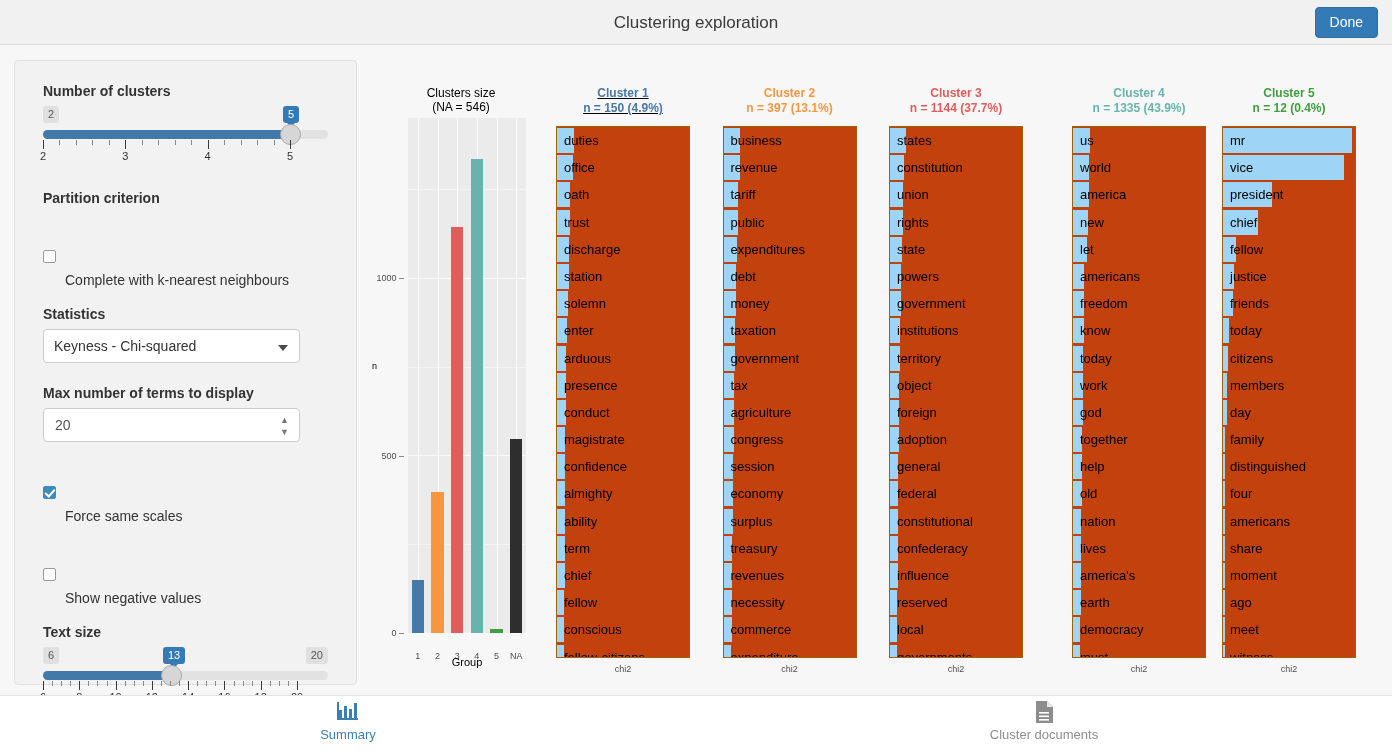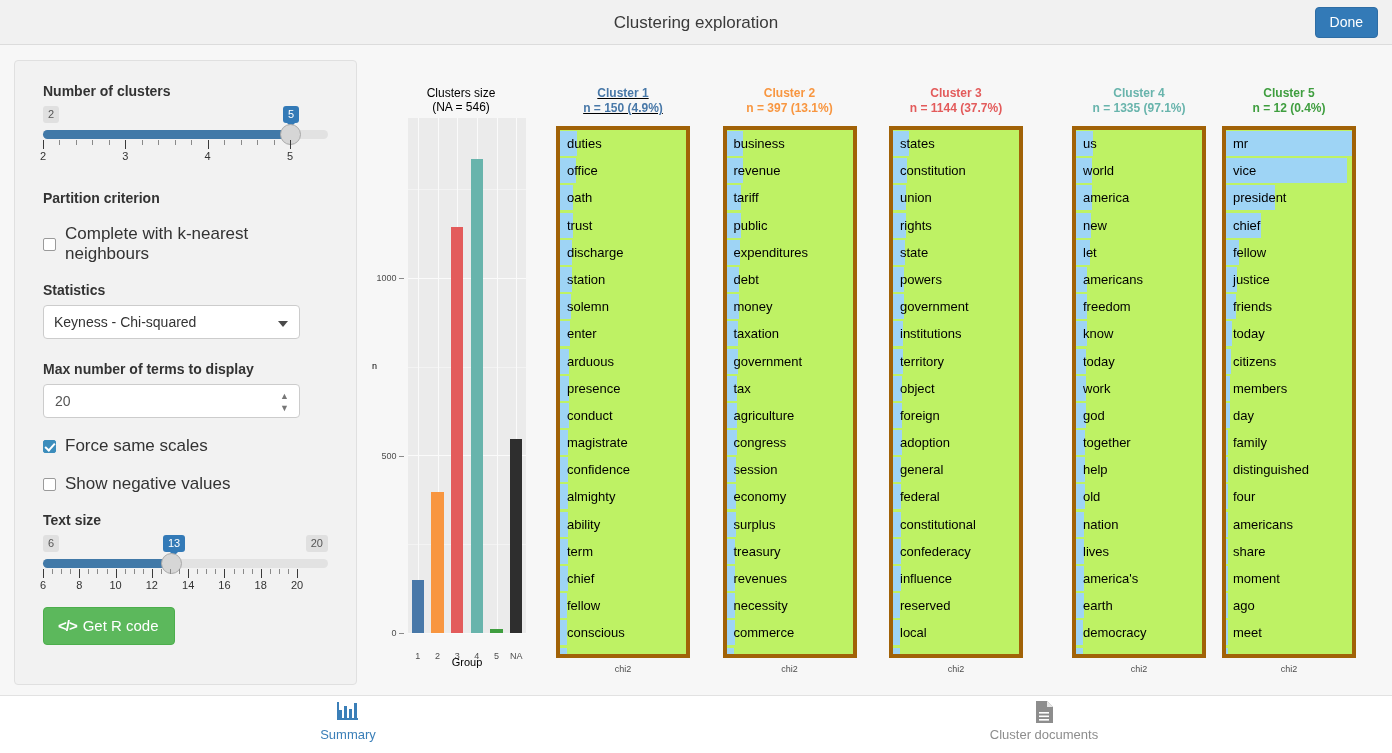--- a/index.html
+++ b/index.html
@@ -98,21 +98,21 @@
     width: 13px; height: 13px; border: 1px solid #9a9a9a; border-radius: 2px;
     background: #fff; margin-right: 9px; flex: none;
     cursor: pointer; position: relative;
   }
   .box.on { background: #3c8dbc; border-color: #3c8dbc; }
   .box.on::after {
     content: ""; position: absolute; left: 3px; top: 0px;
     width: 4px; height: 8px; border: solid #fff;
     border-width: 0 2px 2px 0; transform: rotate(42deg);
   }
-  .chk-label { font-size: 17px; color: #333; }
+  .chk-label { font-size: 14px; color: #333; margin-top: 48px; }
 
   
   .num {
     position: relative; width: 257px; height: 34px;
     background: #fff; border: 1px solid #ccc; border-radius: 4px;
     font-size: 14px; color: #555; line-height: 32px; padding: 0 30px 0 11px;
   }
   .spin {
     position: absolute; right: 9px; top: 7px;
     width: 11px; height: 20px; cursor: pointer;
@@ -171,21 +171,21 @@
     position: absolute; left: 556px; top: 86px; width: 820px; height: 600px;
   }
   .col {
     position: absolute; top: 0; width: 134px;
   }
   .col-head {
     text-align: center; font-size: 12px; font-weight: bold; line-height: 15px;
   }
   .col-body {
     position: absolute; top: 40px; left: 0; width: 134px; height: 532px;
-    background: #bef264; border: 4px solid #a16207;
+    background: #c2410c; border: 1px solid #a16207;
     overflow: hidden;
   }
   .wrow {
     position: relative; height: 27.2px;
   }
   .wbar {
     position: absolute; left: 0; top: 1px; height: 25px;
     background: #9ed4f5;
   }
   .wtext {
@@ -650,21 +650,21 @@
         <div class="wrow">
           <div class="wbar" style="width: 6.864px;"></div>
           <div class="wtext">governments</div>
         </div>
       </div>
       <div class="col-axis">chi2</div>
     </div>
     <div class="col" style="left: 516px;">
       <div class="col-head" style="color: rgb(104, 180, 172);">
         <div>Cluster 4</div>
-        <div>n = 1335 (97.1%)</div>
+        <div>n = 1335 (43.9%)</div>
       </div>
       <div class="col-body">
         <div class="wrow">
           <div class="wbar" style="width: 17.16px;"></div>
           <div class="wtext">us</div>
         </div>
         <div class="wrow">
           <div class="wbar" style="width: 16.104px;"></div>
           <div class="wtext">world</div>
         </div>

